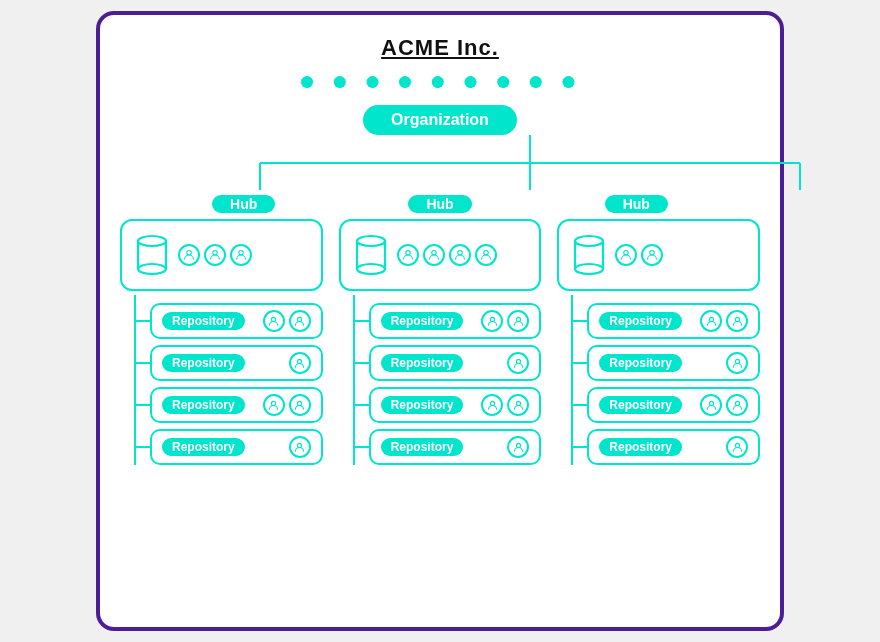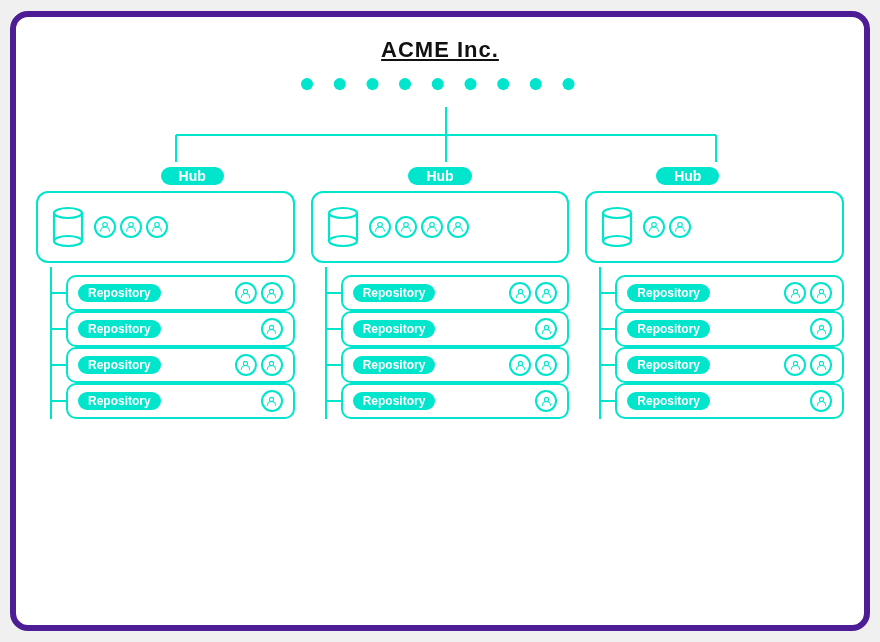--- a/index.html
+++ b/index.html
@@ -5,24 +5,24 @@
     * { box-sizing: border-box; margin: 0; padding: 0; }
     body {
       background: #f0f0f0;
       display: flex;
       justify-content: center;
       align-items: center;
       min-height: 100vh;
       font-family: Arial, sans-serif;
     }
     .main-container {
-      width: 860px;
+      width: 688px;
       min-height: 620px;
       background: #fff;
-      border: 6px solid #4c1d95;
+      border: 4px solid #4c1d95;
       border-radius: 18px;
       padding: 20px;
       position: relative;
     }
     .company-title {
       text-align: center;
       font-size: 22px;
       font-weight: 900;
       color: #111;
       text-decoration: underline;
@@ -91,20 +91,21 @@
       display: flex;
       align-items: center;
       justify-content: center;
       font-size: 11px;
       color: #00e5cc;
     }
     
     .repo-list {
       display: flex;
       flex-direction: column;
+      gap: 6px;
       margin-top: 8px;
     }
     .repo-label {
       background: #00e5cc;
       color: #fff;
       border-radius: 12px;
       padding: 2px 10px;
       font-size: 12px;
       font-weight: bold;
     }
@@ -166,20 +167,23 @@
   </style>
 </head>
 <body>
 
 <div class="main-container">
   <div class="org-tree">
 
     <div class="company-title">ACME Inc.</div>
     <div class="company-dots">● ● ● ● ● ● ● ● ●</div>
 
+    <div class="org-node">
+      <div class="org-box">Organization</div>
+    </div>
 
     <svg width="820" height="60" viewBox="0 0 820 60" style="overflow:visible; display:block; margin: 0 auto;">
 
       <line x1="410" y1="0" x2="410" y2="28" stroke="#00e5cc" stroke-width="2"></line>
 
       <line x1="140" y1="28" x2="680" y2="28" stroke="#00e5cc" stroke-width="2"></line>
 
       <line x1="140" y1="28" x2="140" y2="55" stroke="#00e5cc" stroke-width="2"></line>
 
       <line x1="410" y1="28" x2="410" y2="55" stroke="#00e5cc" stroke-width="2"></line>

